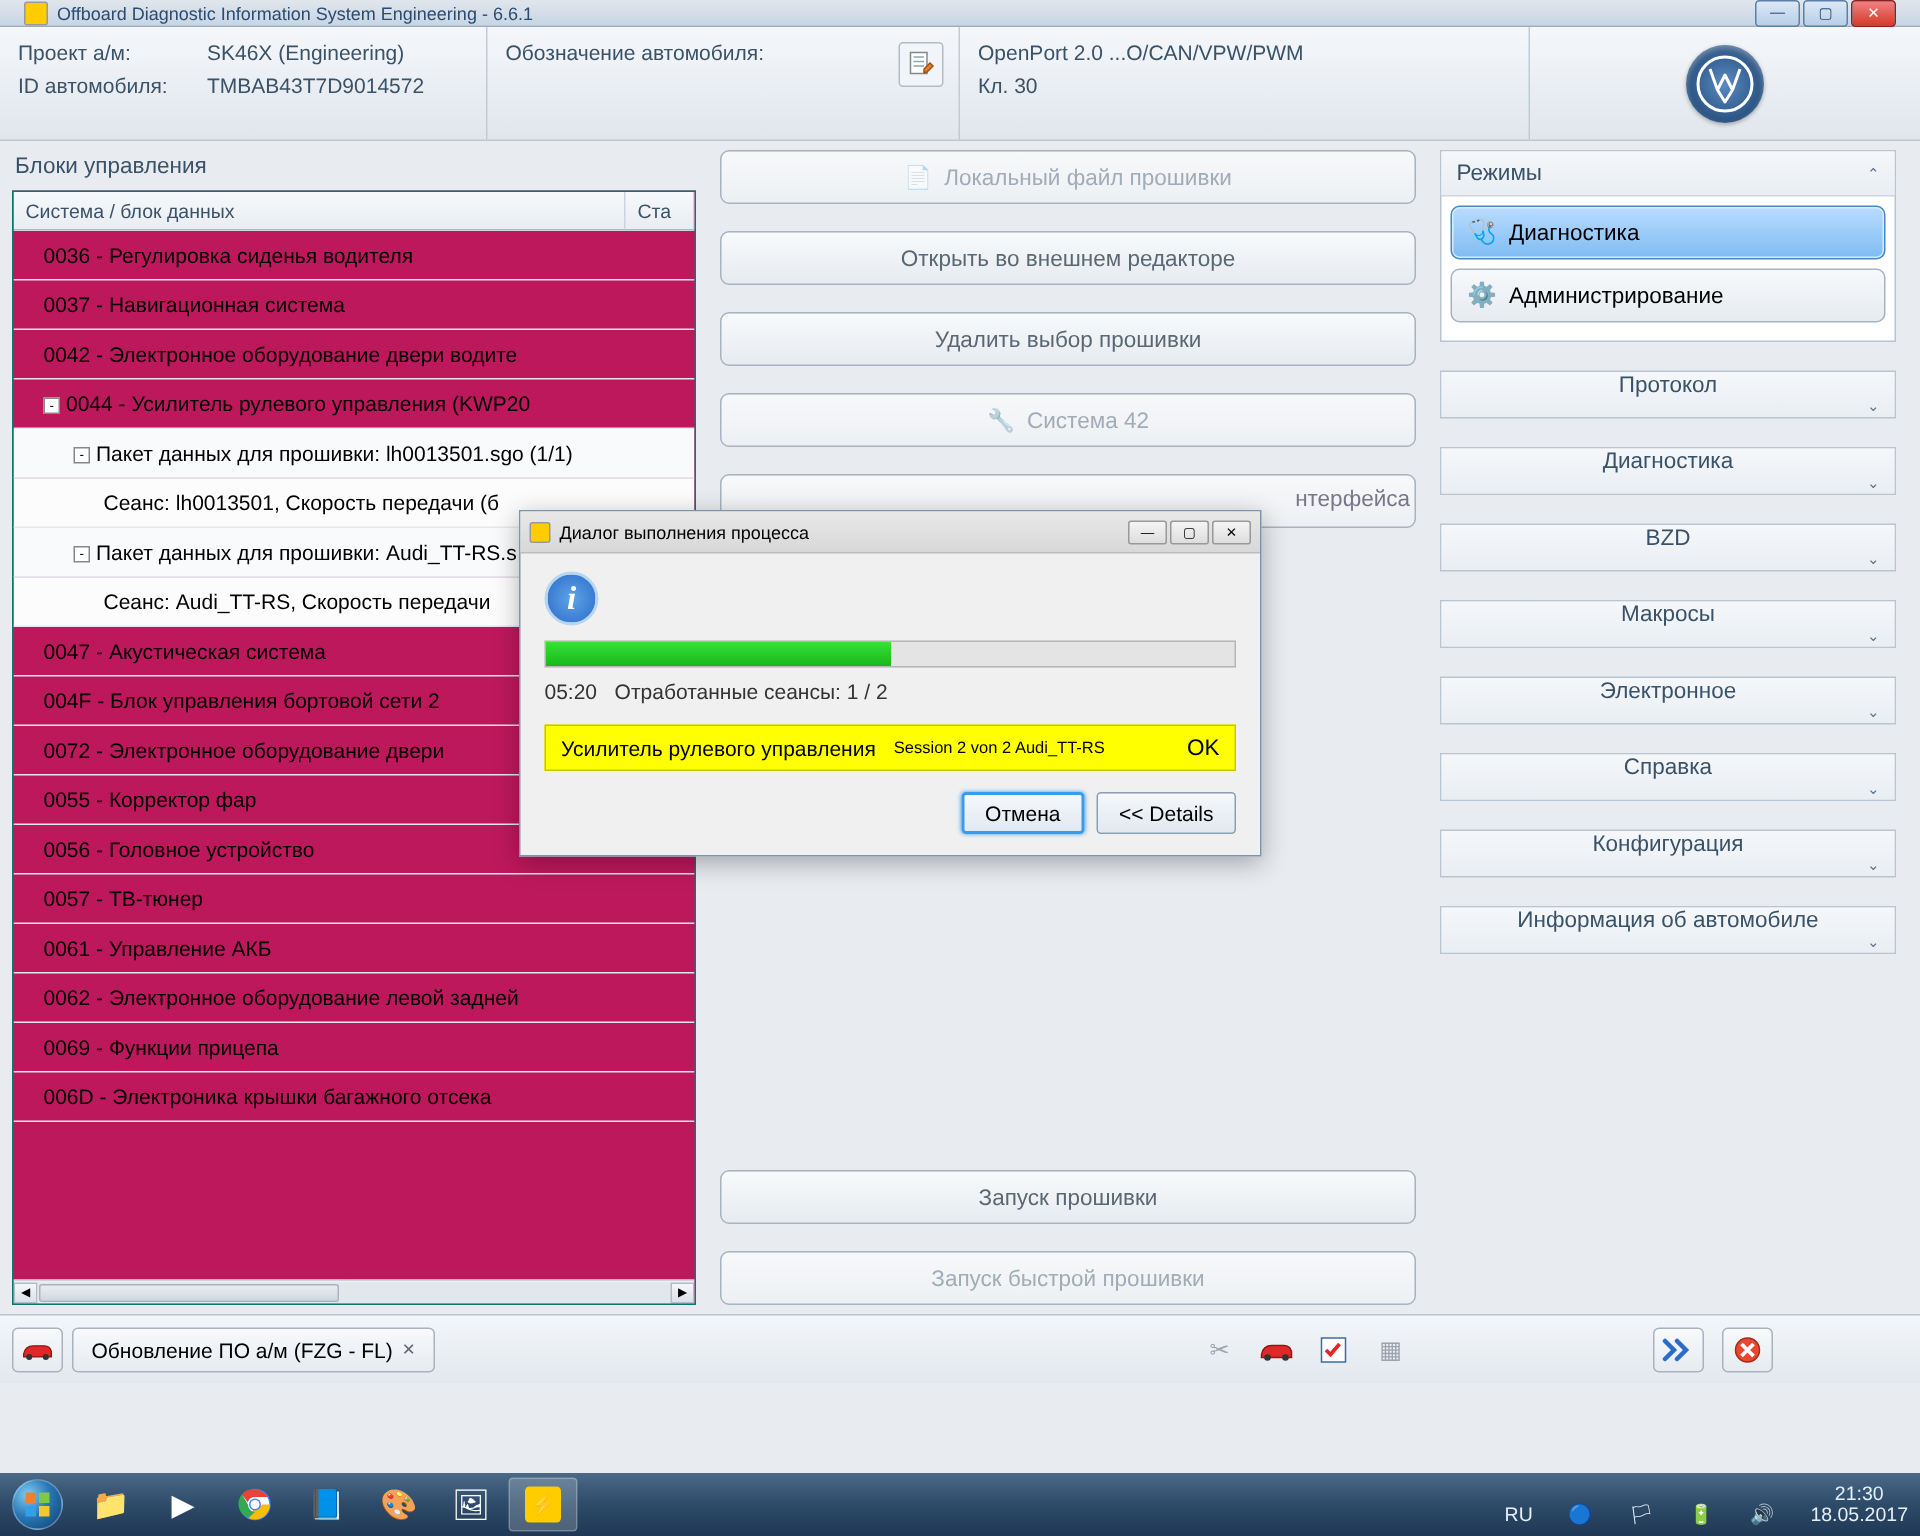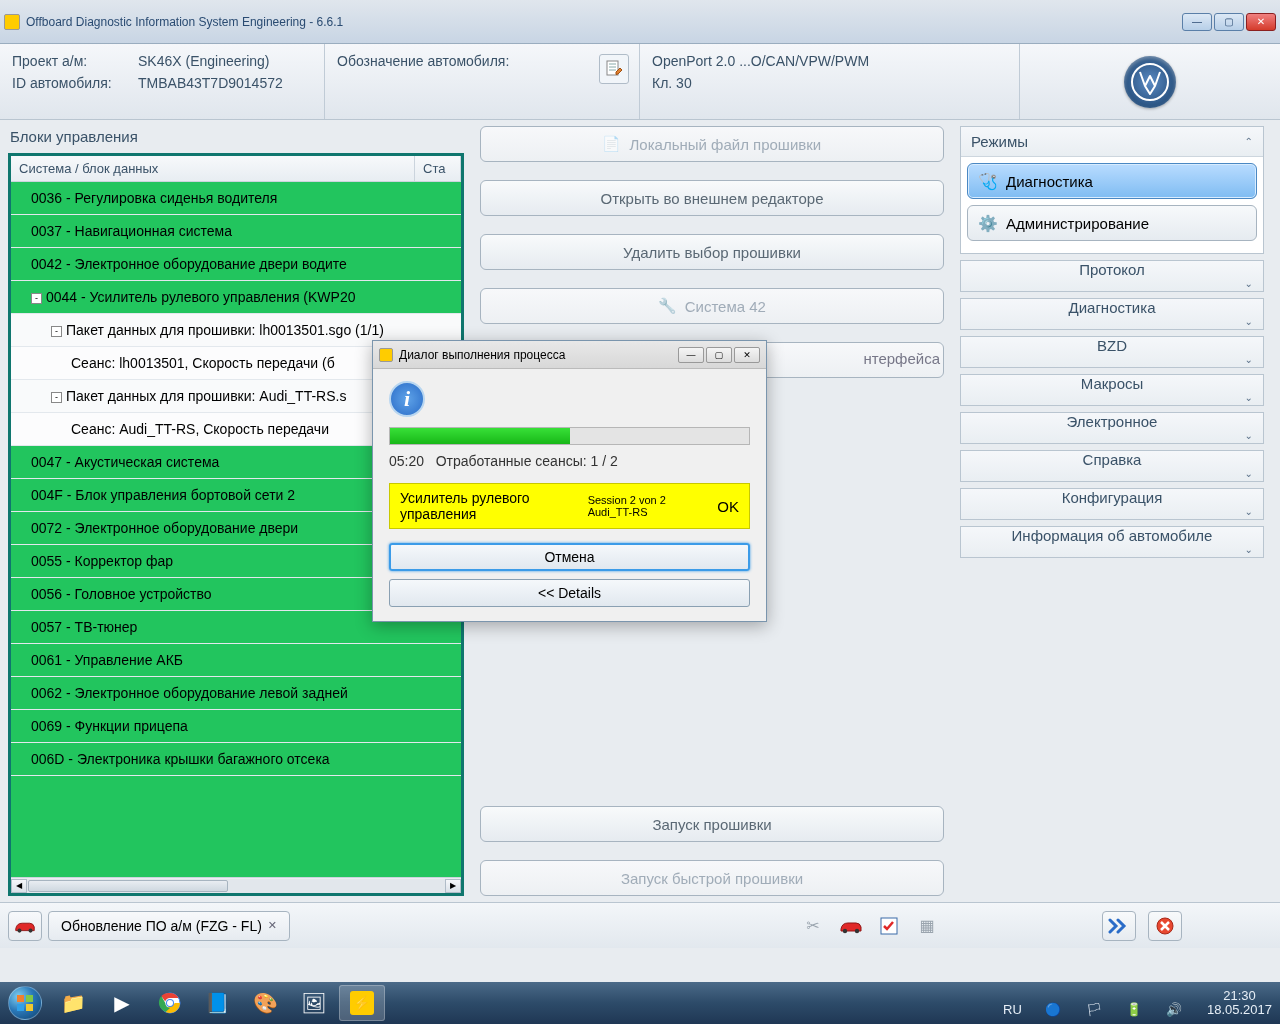--- a/index.html
+++ b/index.html
@@ -1,19 +1,19 @@
 <!DOCTYPE html>
 <html><head>
 <meta charset="utf-8">
 <style>
 * { box-sizing: border-box; margin: 0; padding: 0; }
 body { font-family: "Segoe UI", Tahoma, sans-serif; font-size: 13px; background: #e8ecf0; width: 1280px; height: 1024px; overflow: hidden; position: relative; }
 
 
-.titlebar { height: 44px; background: linear-gradient(#e0e6ed, #c8d5e4); display: flex; align-items: center; padding: 0 4px; border-bottom: 1px solid #9aadbf; }
+.titlebar { height: 18px; background: linear-gradient(#e0e6ed, #c8d5e4); display: flex; align-items: center; padding: 0 16px; border-bottom: 1px solid #9aadbf; }
 .titlebar .app-icon { width: 16px; height: 16px; background: #ffcc00; border: 1px solid #999; margin-right: 6px; border-radius: 2px; }
 .titlebar .title { flex: 1; color: #2a4b72; font-size: 12px; }
 .titlebar .winbtns { display: flex; gap: 2px; }
 .titlebar .winbtn { width: 30px; height: 18px; border: 1px solid #5a7fa8; border-radius: 3px; background: linear-gradient(#dce8f5,#b7cfe8); display:flex; align-items:center; justify-content:center; font-size:10px; color:#2a4b72; cursor:pointer;}
 .titlebar .winbtn.close { background: linear-gradient(#f08080,#d43b2b); color:#fff; border-color:#8b2020;}
 
 
 .header { height: 76px; background: linear-gradient(#f5f7fa,#e0e6ed); display:flex; border-bottom:1px solid #b9c5d0; font-size:14px;}
 .header .col { padding: 6px 12px; border-right: 1px solid #c0cbd6; color:#3a5268;}
 .header .col1 { width: 325px; }
@@ -27,21 +27,21 @@
 
 
 .body-wrap { display:flex; height: 782px; }
 .left-panel { width: 472px; padding: 6px 8px; display:flex; flex-direction:column;}
 .mid-panel { width: 480px; padding: 6px 8px; display:flex; flex-direction:column; gap:18px;}
 .right-panel { width: 320px; padding: 6px 8px; display:flex; flex-direction:column;}
 
 .panel-header { font-size:15px; color:#3a5268; padding: 2px 2px 8px;}
 
 
-.tree-container { flex:1; border:3px solid #0f766e; background:#22c55e; display:flex; flex-direction:column; overflow:hidden;}
+.tree-container { flex:1; border:1px solid #0f766e; background:#be185d; display:flex; flex-direction:column; overflow:hidden;}
 .tree-header { display:flex; background:linear-gradient(#f7f9fb,#e8edf2); border-bottom:1px solid #cbd4dd; font-size:13px;}
 .tree-header .th { padding:5px 8px; border-right:1px solid #cbd4dd; color:#3a5268;}
 .tree-header .th1 { flex:1;}
 .tree-header .th2 { width:46px;}
 .tree-body { flex:1; overflow:hidden; position:relative;}
 .tree-row { padding:8px 10px; border-bottom:1px solid #e3e8ed; font-size:14px; white-space:nowrap; overflow:hidden; text-overflow:ellipsis; cursor:pointer;}
 .tree-row.l0 { padding-left: 20px; font-weight:500; }
 .tree-row.l1 { padding-left: 40px; font-weight:normal; background:#f9fafb;}
 .tree-row.l2 { padding-left: 60px; font-weight:normal; background:#fcfcfd;}
 .tree-row .toggle { display:inline-block; width:11px; height:11px; border:1px solid #888; margin-right:4px; font-size:9px; line-height:9px; text-align:center; vertical-align:middle; background:#fff;}
@@ -51,54 +51,54 @@
 .tree-scrollbar .sthumb { width:200px; height:12px; margin:1px 0 0 1px; background:linear-gradient(#e9edf2,#cfd8e0); border:1px solid #a7b4c0; border-radius:2px;}
 
 
 .big-btn { height:36px; border:1px solid #a7b4c0; border-radius:6px; background:linear-gradient(#f8fafb,#e6ebf0); display:flex; align-items:center; justify-content:center; gap:8px; font-size:15px; color:#5a6874; cursor:pointer;}
 .big-btn.disabled { color:#a0acb8; background:linear-gradient(#f7f8fa,#edf0f3); cursor:default;}
 .big-btn.disabled .btn-icon { opacity:0.5;}
 
 .spacer-flex { flex:1;}
 
 
-.accordion { border:1px solid #b9c5d0; background:#fff; margin-bottom:6px;}
+.accordion { border:1px solid #b9c5d0; background:#fff; margin-bottom:19px;}
 .acc-header { height:30px; background:linear-gradient(#f5f7fa,#e9eef2); display:flex; align-items:center; padding:0 10px; font-size:15px; color:#3a5268; cursor:pointer; border-bottom:1px solid #cdd6de;}
 .acc-header.standalone { border-bottom:none;flex-direction:column;}
 .acc-chevron { margin-left:auto; font-size:10px; color:#5a7089;}
 .acc-body { padding:6px;}
 .mode-btn { height:36px; border:1px solid #a7b4c0; border-radius:6px; background:linear-gradient(#f7f9fb,#e6ebf0); display:flex; align-items:center; gap:8px; padding:0 10px; font-size:15px; cursor:pointer; margin-bottom:6px;}
 .mode-btn.selected { background:linear-gradient(#b9dcff,#7fbcf2); border-color:#4a88c3; box-shadow: inset 0 0 0 1px #d8ecff;}
 .mode-icon { width:20px; height:20px; display:flex; align-items:center; justify-content:center; font-size:16px;}
 
 
 .bottom-bar { height: 46px; background: linear-gradient(#f3f6f9,#e2e8ee); border-top:1px solid #b9c5d0; display:flex; align-items:center; padding:0 8px; gap:6px;}
 .tab-btn { height:30px; padding:0 12px; border:1px solid #a7b4c0; border-radius:4px; background:linear-gradient(#f7f9fb,#e6ebf0); display:flex; align-items:center; gap:6px; font-size:14px; cursor:pointer;}
 .bottom-right { margin-left:auto; display:flex; gap:8px; align-items:center;}
 .icon-btn { width:34px; height:30px; border:1px solid #a7b4c0; border-radius:4px; background:linear-gradient(#f8fafb,#e6ebf0); display:flex; align-items:center; justify-content:center; cursor:pointer; font-size:16px;}
 .right-section { width:320px; display:flex; gap:12px; justify-content:center; padding-left:60px;}
 
 .icon-btn.blue-fwd { font-weight:bold; color:#2a6cc8;}
 .icon-btn.red-x { color:#d43b2b; font-weight:bold;}
 
 
-.dialog { position:absolute; left:372px; top:340px; width:395px; background:#f0f0f0; border:1px solid #7a95ad; box-shadow: 0 4px 16px rgba(0,0,0,0.3);}
+.dialog { position:absolute; left:346px; top:340px; width:495px; background:#f0f0f0; border:1px solid #7a95ad; box-shadow: 0 4px 16px rgba(0,0,0,0.3);}
 .dialog .dlg-title { height:28px; background:linear-gradient(#e8e8e8,#d8d8d8); display:flex; align-items:center; padding:0 6px; font-size:12px; border-bottom:1px solid #bbb;}
 .dialog .dlg-title .app-icon { width:14px; height:14px; background:#ffcc00; border:1px solid #999; margin-right:6px; border-radius:2px;}
 .dialog .dlg-winbtns { margin-left:auto; display:flex; gap:2px;}
 .dialog .dlg-winbtn { width:26px; height:16px; border:1px solid #999; border-radius:2px; background:linear-gradient(#f5f5f5,#ddd); font-size:9px; display:flex; align-items:center; justify-content:center; cursor:pointer;}
 .dialog-body { padding: 12px 16px 14px;}
 .info-icon { width:36px; height:36px; border-radius:50%; background:radial-gradient(circle,#5fa3e8,#2a6cc8); color:#fff; display:flex; align-items:center; justify-content:center; font-size:22px; font-style:italic; font-family:Georgia,serif; font-weight:bold; border:2px solid #b8d6f0;}
 .progress { margin:10px 0 8px; height:18px; background:#e4e4e4; border:1px solid #b6b6b6; position:relative;}
 .progress-fill { height:100%; background:linear-gradient(#38e038,#18b818); width:50%;}
 .progress-text { font-size:14px; color:#333; margin-bottom:14px;}
 .yellow-status { background:#ffff00; border:1px solid #c8c800; padding:6px 10px; display:flex; align-items:center; gap:12px; font-size:14px;}
 .yellow-status .sub { font-size:11px;}
 .yellow-status .ok { margin-left:auto; font-size:15px;}
-.dlg-buttons { display:flex; justify-content:flex-end; gap:8px; margin-top:14px;flex-direction:column;}
+.dlg-buttons { display:flex; justify-content:flex-end; gap:8px; margin-top:14px;}
 .dlg-btn { height:28px; padding:0 14px; border:1px solid #8aa0b2; border-radius:3px; background:linear-gradient(#f5f8fb,#e1e8ef); cursor:pointer; font-size:14px;}
 .dlg-btn.focus { border:2px solid #3b9be8; box-shadow:0 0 3px #3b9be8;}
 
 
 .taskbar { position:absolute; bottom:0; left:0; right:0; height:42px; background:linear-gradient(#4b6a88,#2d4b69 50%,#1f3754); display:flex; align-items:center; padding:0 0;}
 .start-orb { width:50px; height:42px; display:flex; align-items:center; justify-content:center;}
 .start-orb .orb { width:34px; height:34px; border-radius:50%; background: radial-gradient(circle at 30% 30%, #7fcef0, #2a78b8 45%, #0d3e6a); border:1px solid rgba(255,255,255,0.3); display:flex; align-items:center; justify-content:center; color:#fff; font-size:14px;}
 .tb-item { width:46px; height:36px; margin:0 1px; border-radius:3px; display:flex; align-items:center; justify-content:center; cursor:pointer;}
 .tb-item.active { background:rgba(255,255,255,0.2); box-shadow:inset 0 0 0 1px rgba(255,255,255,0.25);}
 .tb-icon { width:28px; height:28px; display:flex; align-items:center; justify-content:center; font-size:20px; color:#fff;}

